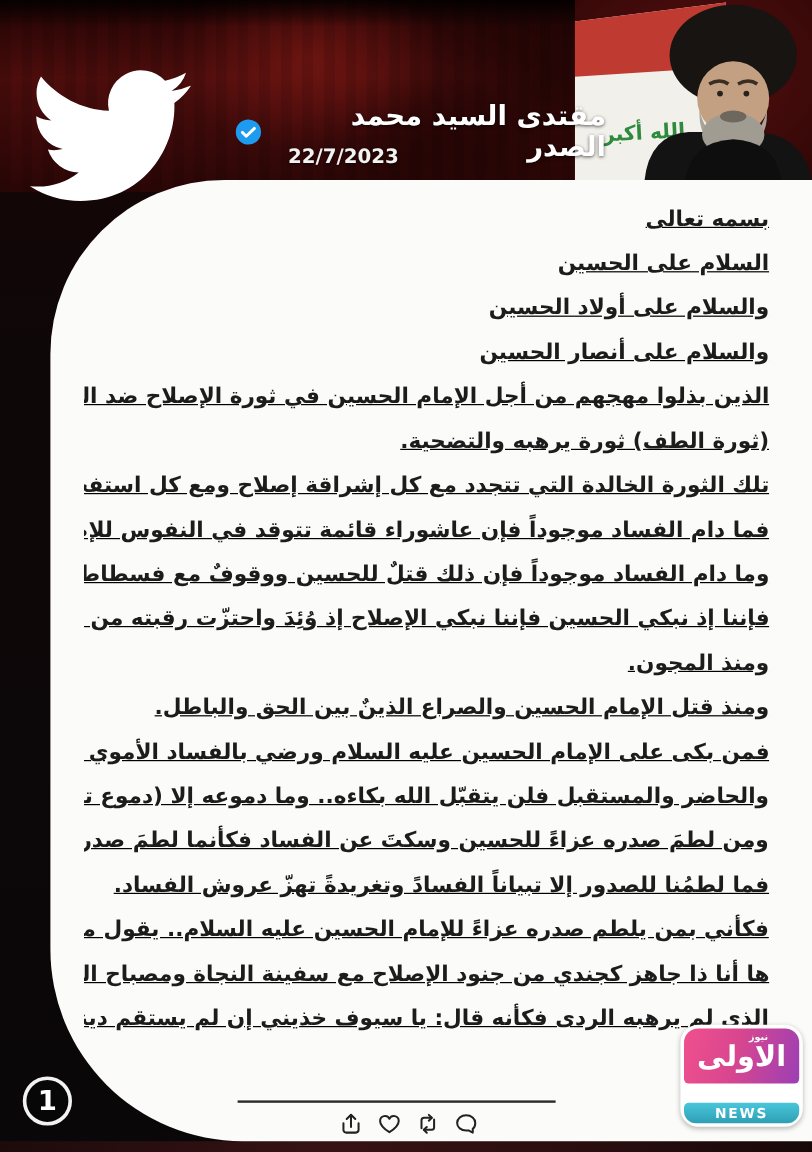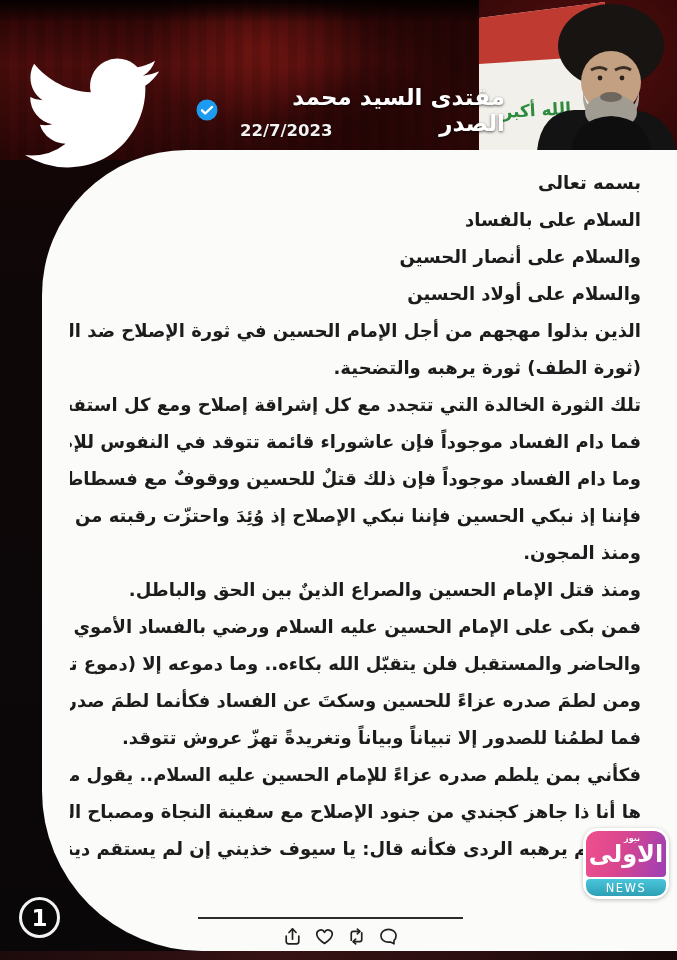--- a/index.html
+++ b/index.html
@@ -21,45 +21,45 @@
     justify-content:center;align-items:center;gap:9px;direction:rtl;color:#fff;
     font-size:23px;font-weight:bold;text-shadow:0 1px 3px rgba(0,0,0,.65);z-index:2;}
   .badge{width:24px;height:24px;flex:0 0 auto;}
   .meta-row{position:absolute;top:121px;left:240px;width:220px;display:flex;gap:22px;
     justify-content:center;color:#f2f2f2;font-size:16.5px;font-weight:bold;
     text-shadow:0 1px 2px rgba(0,0,0,.6);z-index:2;flex-direction:column;}
   .photo{position:absolute;right:0;top:0;width:198px;height:151px;z-index:1;}
   
   .card{position:absolute;left:42px;top:150px;right:0;bottom:9px;background:#fbfbfa;
     border-radius:145px 0 0 160px;z-index:2;box-sizing:border-box;
-    padding:14px 36px 0 28px;}
+    padding:14px 36px 0 28px;text-decoration:underline;}
   .tweet-line{direction:rtl;text-align:right;white-space:nowrap;overflow:hidden;
     font-size:18px;font-weight:bold;line-height:37px;color:#1c1c1c;}
   .divider{position:absolute;left:198px;top:917px;width:265px;height:2px;
     background:#2b2b2b;z-index:3;}
   .actions{position:absolute;left:282px;top:926px;display:flex;gap:11px;z-index:3;}
   .actions svg{width:21px;height:21px;display:block;}
   
   .page-badge{position:absolute;left:19px;top:897px;width:41px;height:41px;z-index:3;
     border:3px solid #f2f2f2;border-radius:50%;background:#070707;color:#fff;
     font-size:23px;font-weight:bold;display:flex;align-items:center;justify-content:center;box-sizing:border-box;}
   .bottom-strip{position:absolute;left:0;right:0;bottom:0;height:9px;z-index:1;
     background:linear-gradient(90deg,#1d0b0c,#371214 40%,#2b0e10 70%,#170808);}
   
-  .logo{position:absolute;right:8px;top:828px;width:86px;z-index:4;
+  .logo{position:absolute;right:8px;top:854px;width:102px;z-index:4;
     background:#fff;border-radius:15px;padding:3px;box-sizing:border-box;
     box-shadow:0 1px 4px rgba(0,0,0,.25);}
   .logo-main{position:relative;height:46px;border-radius:12px 12px 4px 4px;
     background:linear-gradient(105deg,#f0508d 0%,#d8468f 45%,#9c3fb5 100%);
     display:flex;align-items:center;justify-content:center;}
   .logo-main-text{color:#fff;font-weight:bold;font-size:24px;direction:rtl;line-height:1;}
   .logo-small-text{position:absolute;top:3px;right:26px;color:#fff;font-size:8px;font-weight:bold;direction:rtl;}
-  .logo-band{margin-top:2px;height:17px;border-radius:4px 4px 10px 10px;
+  .logo-band{margin-top:16px;height:17px;border-radius:4px 4px 10px 10px;
     background:linear-gradient(180deg,#49c6da,#2e9fb5);display:flex;align-items:center;
-    justify-content:center;color:#fff;font-weight:normal;font-size:11.5px;letter-spacing:1.5px;}
+    justify-content:center;color:#fff;font-weight:bold;font-size:11.5px;letter-spacing:1.5px;}
 </style>
 </head>
 <body>
 
 <div class="stage">
 
   <div class="header"></div>
 
   <svg class="twitter-bird" viewBox="0 0 24 24">
     <path fill="#ffffff" d="M23.953 4.57a10 10 0 01-2.825.775 4.958 4.958 0 002.163-2.723c-.951.555-2.005.959-3.127 1.184a4.92 4.92 0 00-8.384 4.482C7.69 8.095 4.067 6.13 1.64 3.162a4.822 4.822 0 00-.666 2.475c0 1.71.87 3.213 2.188 4.096a4.904 4.904 0 01-2.228-.616v.06a4.923 4.923 0 003.946 4.827 4.996 4.996 0 01-2.212.085 4.936 4.936 0 004.604 3.417 9.867 9.867 0 01-6.102 2.105c-.39 0-.779-.023-1.17-.067a13.995 13.995 0 007.557 2.209c9.053 0 13.998-7.496 13.998-13.985 0-.21 0-.42-.015-.63A9.935 9.935 0 0024 4.59z"></path>
@@ -100,35 +100,35 @@
     </svg>
   </div>
   <div class="meta-row">
     <span>22/7/2023</span>
     <span>@Mu_AlSadr</span>
   </div>
 
   <div class="card">
     <div>
         <div class="tweet-line">بسمه تعالى</div>
-        <div class="tweet-line">السلام على بالفساد</div>
+        <div class="tweet-line">السلام على الحسين</div>
+        <div class="tweet-line">والسلام على أولاد الحسين</div>
         <div class="tweet-line">والسلام على أنصار الحسين</div>
-        <div class="tweet-line">والسلام على أولاد الحسين</div>
         <div class="tweet-line">الذين بذلوا مهجهم من أجل الإمام الحسين في ثورة الإصلاح ضد الفساد:</div>
         <div class="tweet-line">(ثورة الطف) ثورة يرهبه والتضحية.</div>
         <div class="tweet-line">تلك الثورة الخالدة التي تتجدد مع كل إشراقة إصلاح ومع كل استفحال فساد.</div>
         <div class="tweet-line">فما دام الفساد موجوداً فإن عاشوراء قائمة تتوقد في النفوس للإصلاح تتأمل.</div>
         <div class="tweet-line">وما دام الفساد موجوداً فإن ذلك قتلٌ للحسين ووقوفٌ مع فسطاط الباطل</div>
         <div class="tweet-line">فإننا إذ نبكي الحسين فإننا نبكي الإصلاح إذ وُئِدَ واحتزّت رقبته من قِبل الفساد</div>
         <div class="tweet-line">ومنذ المجون.</div>
         <div class="tweet-line">ومنذ قتل الإمام الحسين والصراع الذينٌ بين الحق والباطل.</div>
         <div class="tweet-line">فمن بكى على الإمام الحسين عليه السلام ورضي بالفساد الأموي عبر الماضي</div>
         <div class="tweet-line">والحاضر والمستقبل فلن يتقبّل الله بكاءه.. وما دموعه إلا (دموع تمساح) كاذبة.</div>
         <div class="tweet-line">ومن لطمَ صدره عزاءً للحسين وسكتَ عن الفساد فكأنما لطمَ صدر الإمام الحسين..</div>
-        <div class="tweet-line">فما لطمُنا للصدور إلا تبياناً وبياناً وتغريدةً تهزّ عروش تتوقد.</div>
+        <div class="tweet-line">فما لطمُنا للصدور إلا تبياناً الفسادً وتغريدةً تهزّ عروش الفساد.</div>
         <div class="tweet-line">فكأني بمن يلطم صدره عزاءً للإمام الحسين عليه السلام.. يقول مشيراً لنفسه:</div>
         <div class="tweet-line">ها أنا ذا جاهز كجندي من جنود الإصلاح مع سفينة النجاة ومصباح الدجى ابن إمام</div>
         <div class="tweet-line">الذي لم يرهبه الردى فكأنه قال: يا سيوف خذيني إن لم يستقم ديني.</div>
       </div>
   </div>
 
   <div class="divider"></div>
   <div class="actions">
     <svg viewBox="0 0 20 20">
       <g stroke="#222" stroke-width="1.6" fill="none" stroke-linecap="round" stroke-linejoin="round">

